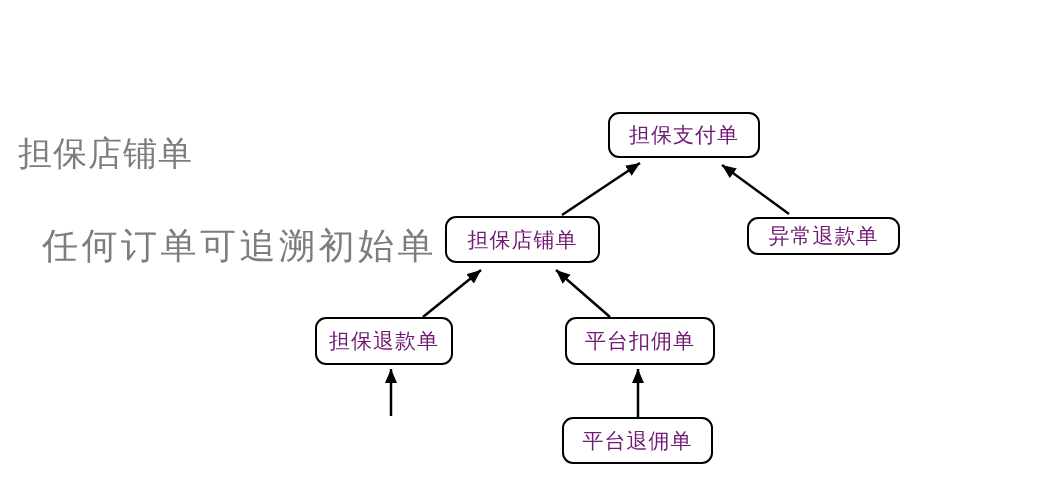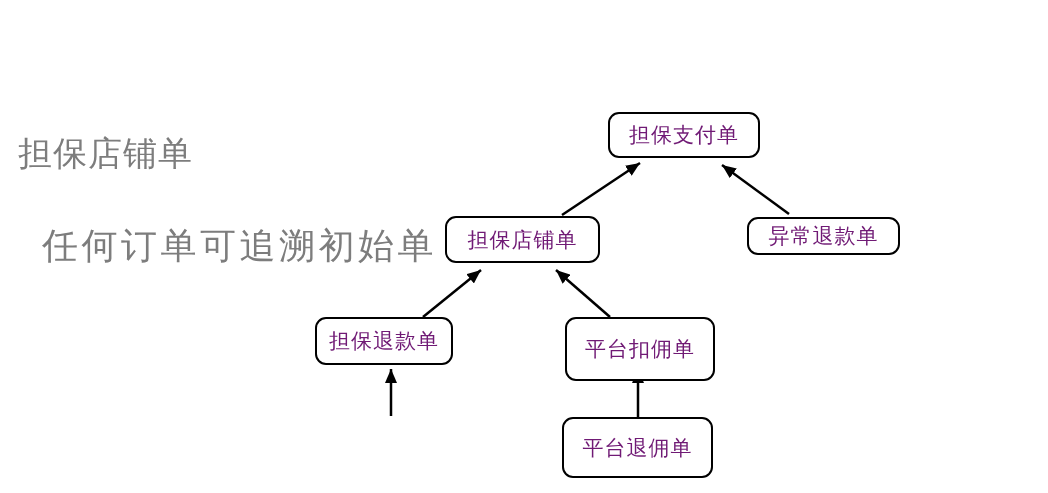--- a/index.html
+++ b/index.html
@@ -58,23 +58,23 @@
     justify-content: center;
     font-size: 21px;
     color: #701a75;
     white-space: nowrap;
     letter-spacing: 1px;
   }
   .node.payment            { left: 608px; top: 112px; width: 152px; height: 46px; }
   .node.shop               { left: 445px; top: 216px; width: 155px; height: 47px; }
   .node.abnormal           { left: 747px; top: 217px; width: 153px; height: 38px; }
   .node.grefund            { left: 315px; top: 317px; width: 138px; height: 48px; }
-  .node.commission         { left: 565px; top: 317px; width: 150px; height: 64px; }
+  .node.commission         { left: 565px; top: 317px; width: 150px; height: 48px; }
   .node.refundchargeback   { left: 315px; top: 416px; width: 154px; height: 47px; }
-  .node.commissionrefund   { left: 562px; top: 417px; width: 151px; height: 61px; }
+  .node.commissionrefund   { left: 562px; top: 417px; width: 151px; height: 47px; }
 </style>
 </head>
 <body>
 
 <div class="canvas">
 
   <div class="annotation line1">担保店铺单</div>
 
   <div class="annotation line2">任何订单可追溯初始单</div>
 

